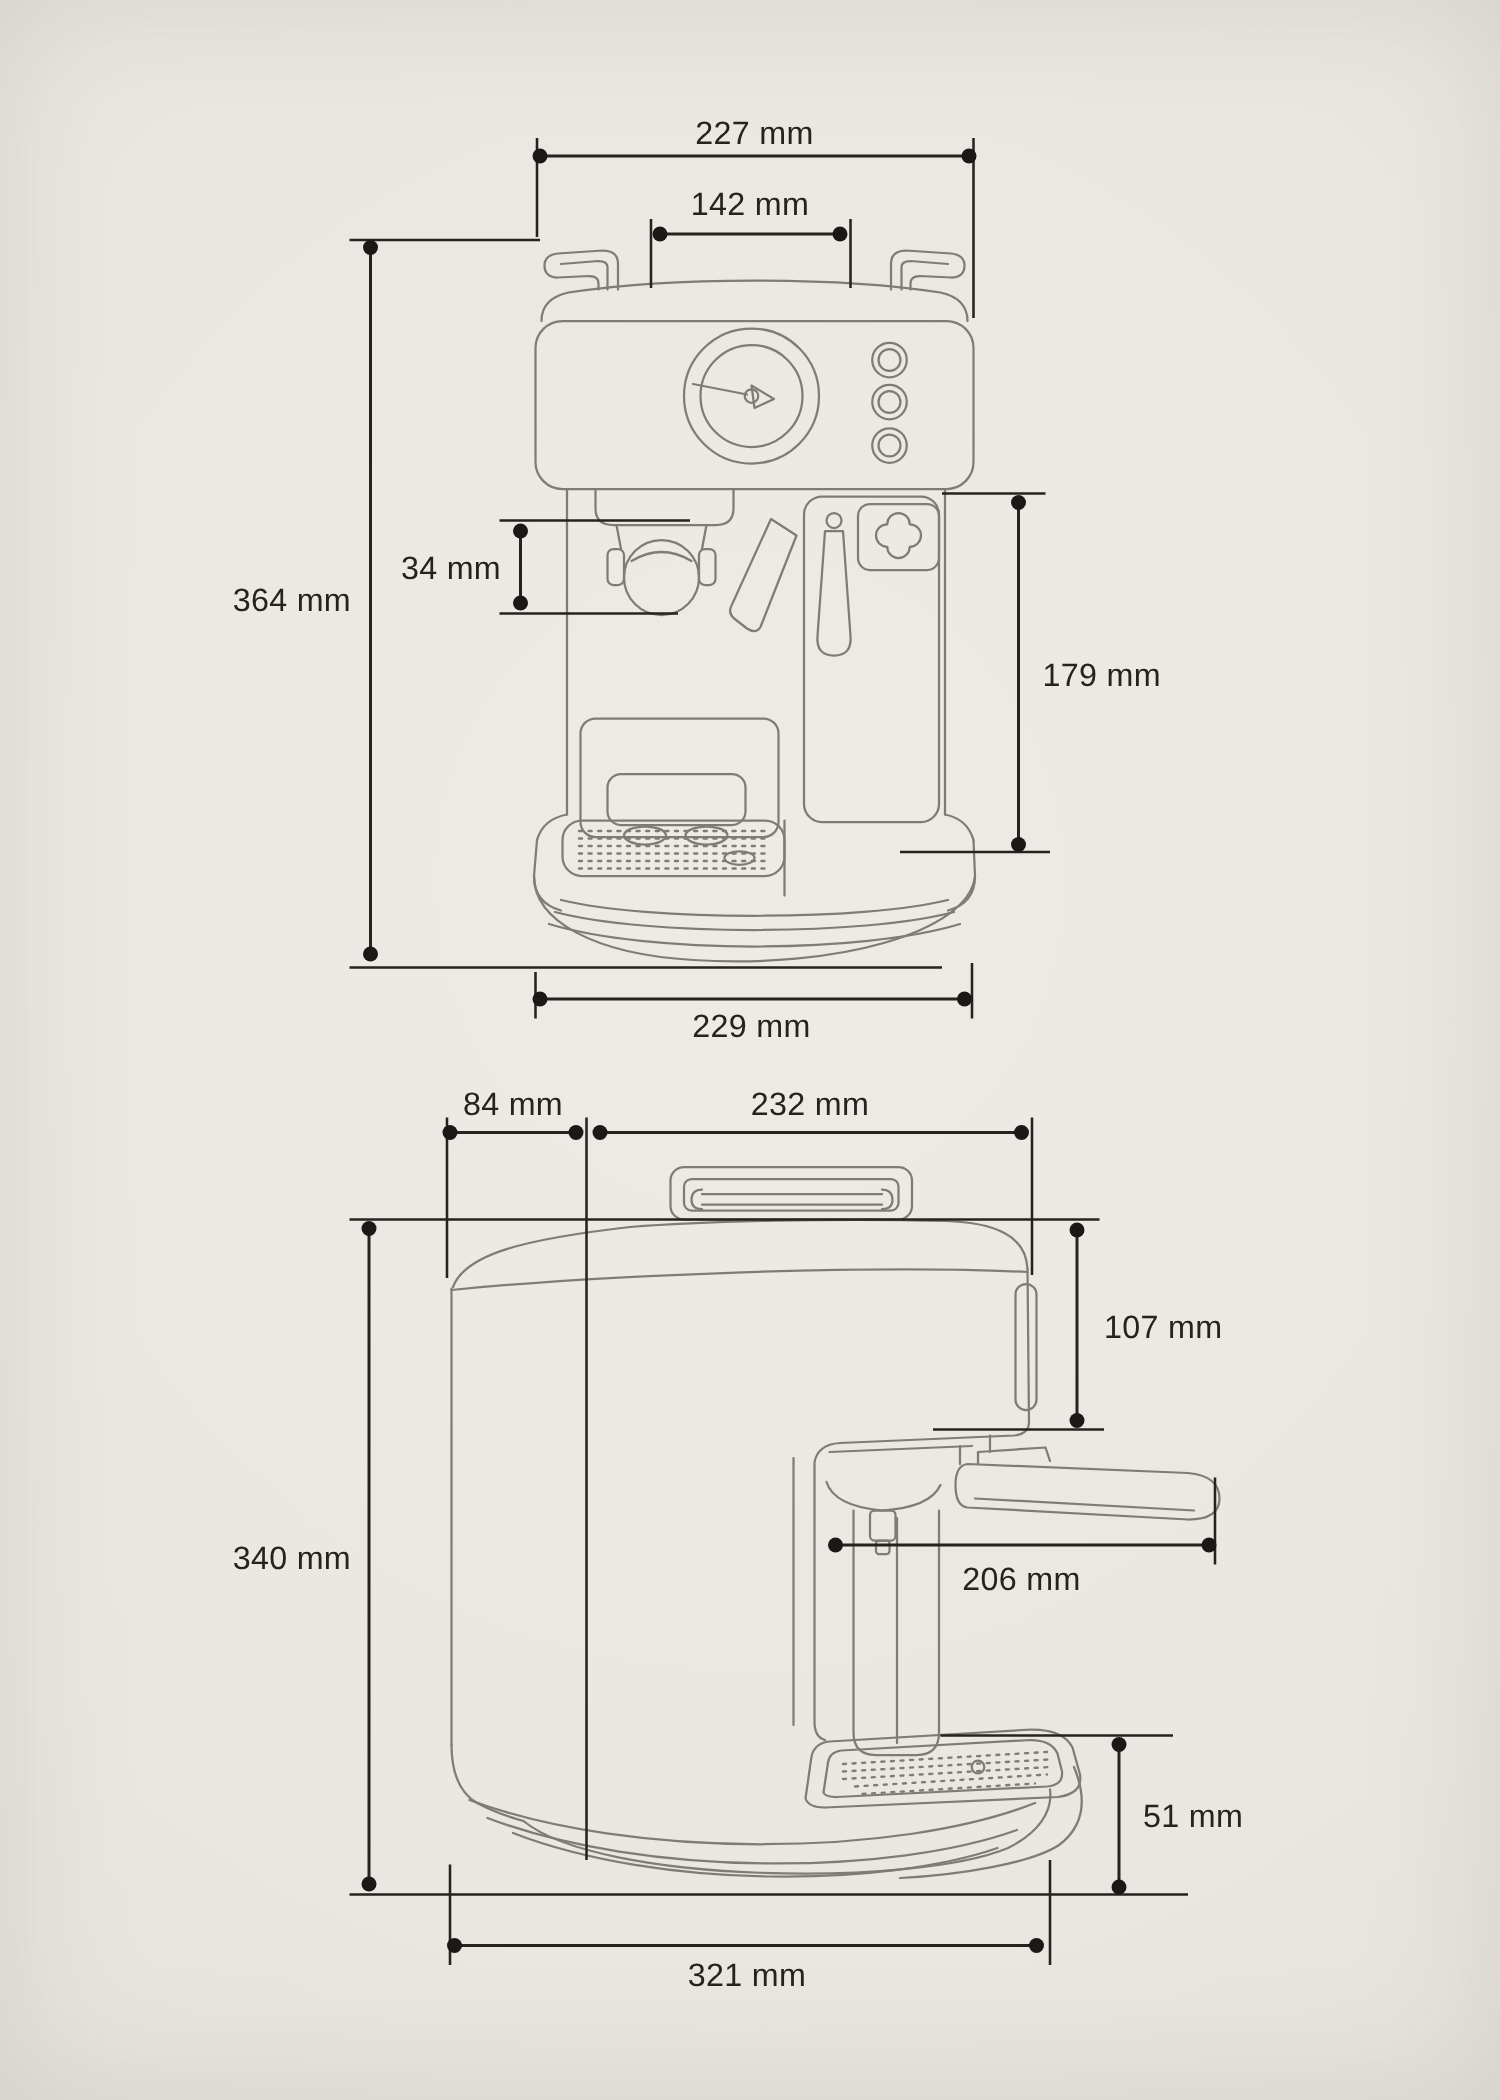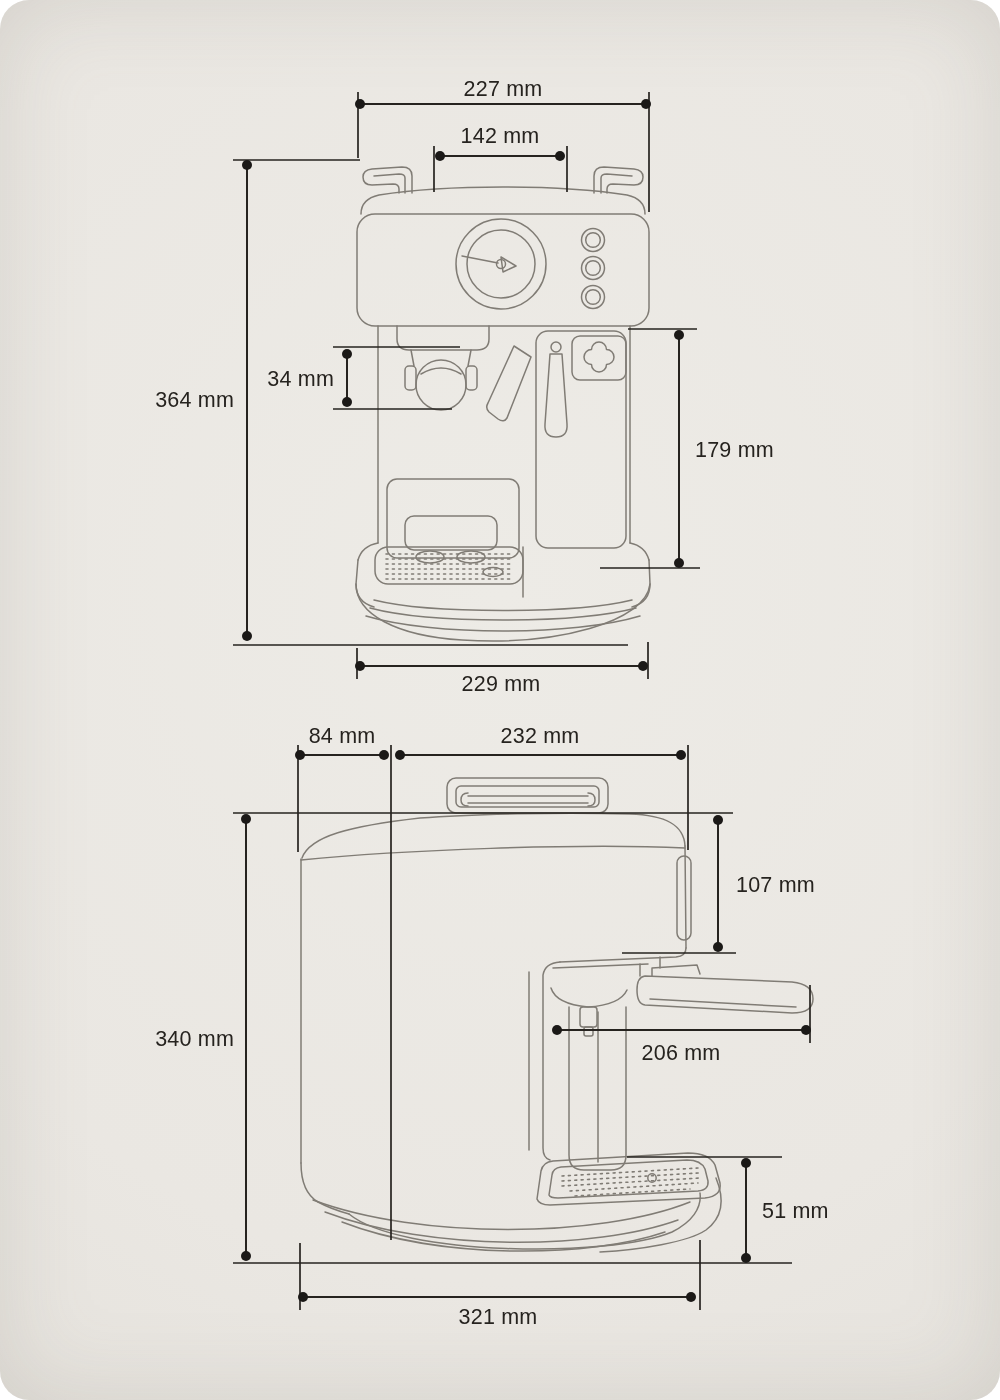--- a/index.html
+++ b/index.html
@@ -11,21 +11,20 @@
   html,body{margin:0;padding:0;}
   body{
     width:1000px;height:1400px;
     font-family:"Liberation Sans", sans-serif;
   }
   .stage{
     position:relative;width:1000px;height:1400px;
     background:radial-gradient(120% 90% at 50% 42%, #edebe6 0%, var(--background) 55%, #e2dfd9 100%);
     box-shadow:inset 0 0 90px rgba(120,115,105,.18);
     overflow:hidden;
-    border-radius:29px;
   }
   svg{display:block;}
   .art path,.art rect,.art circle,.art ellipse,.art line{
     fill:none;stroke:var(--line-art);stroke-width:1.5;
     stroke-linecap:round;stroke-linejoin:round;
   }
   .art .dashrow{stroke-width:1.6;stroke-dasharray:2 4.4;}
   .dims line{stroke:var(--dimension);stroke-width:1.7;stroke-linecap:butt;}
   .dims line.main{stroke-width:2;}
   .dims circle{fill:var(--dot);stroke:none;}

